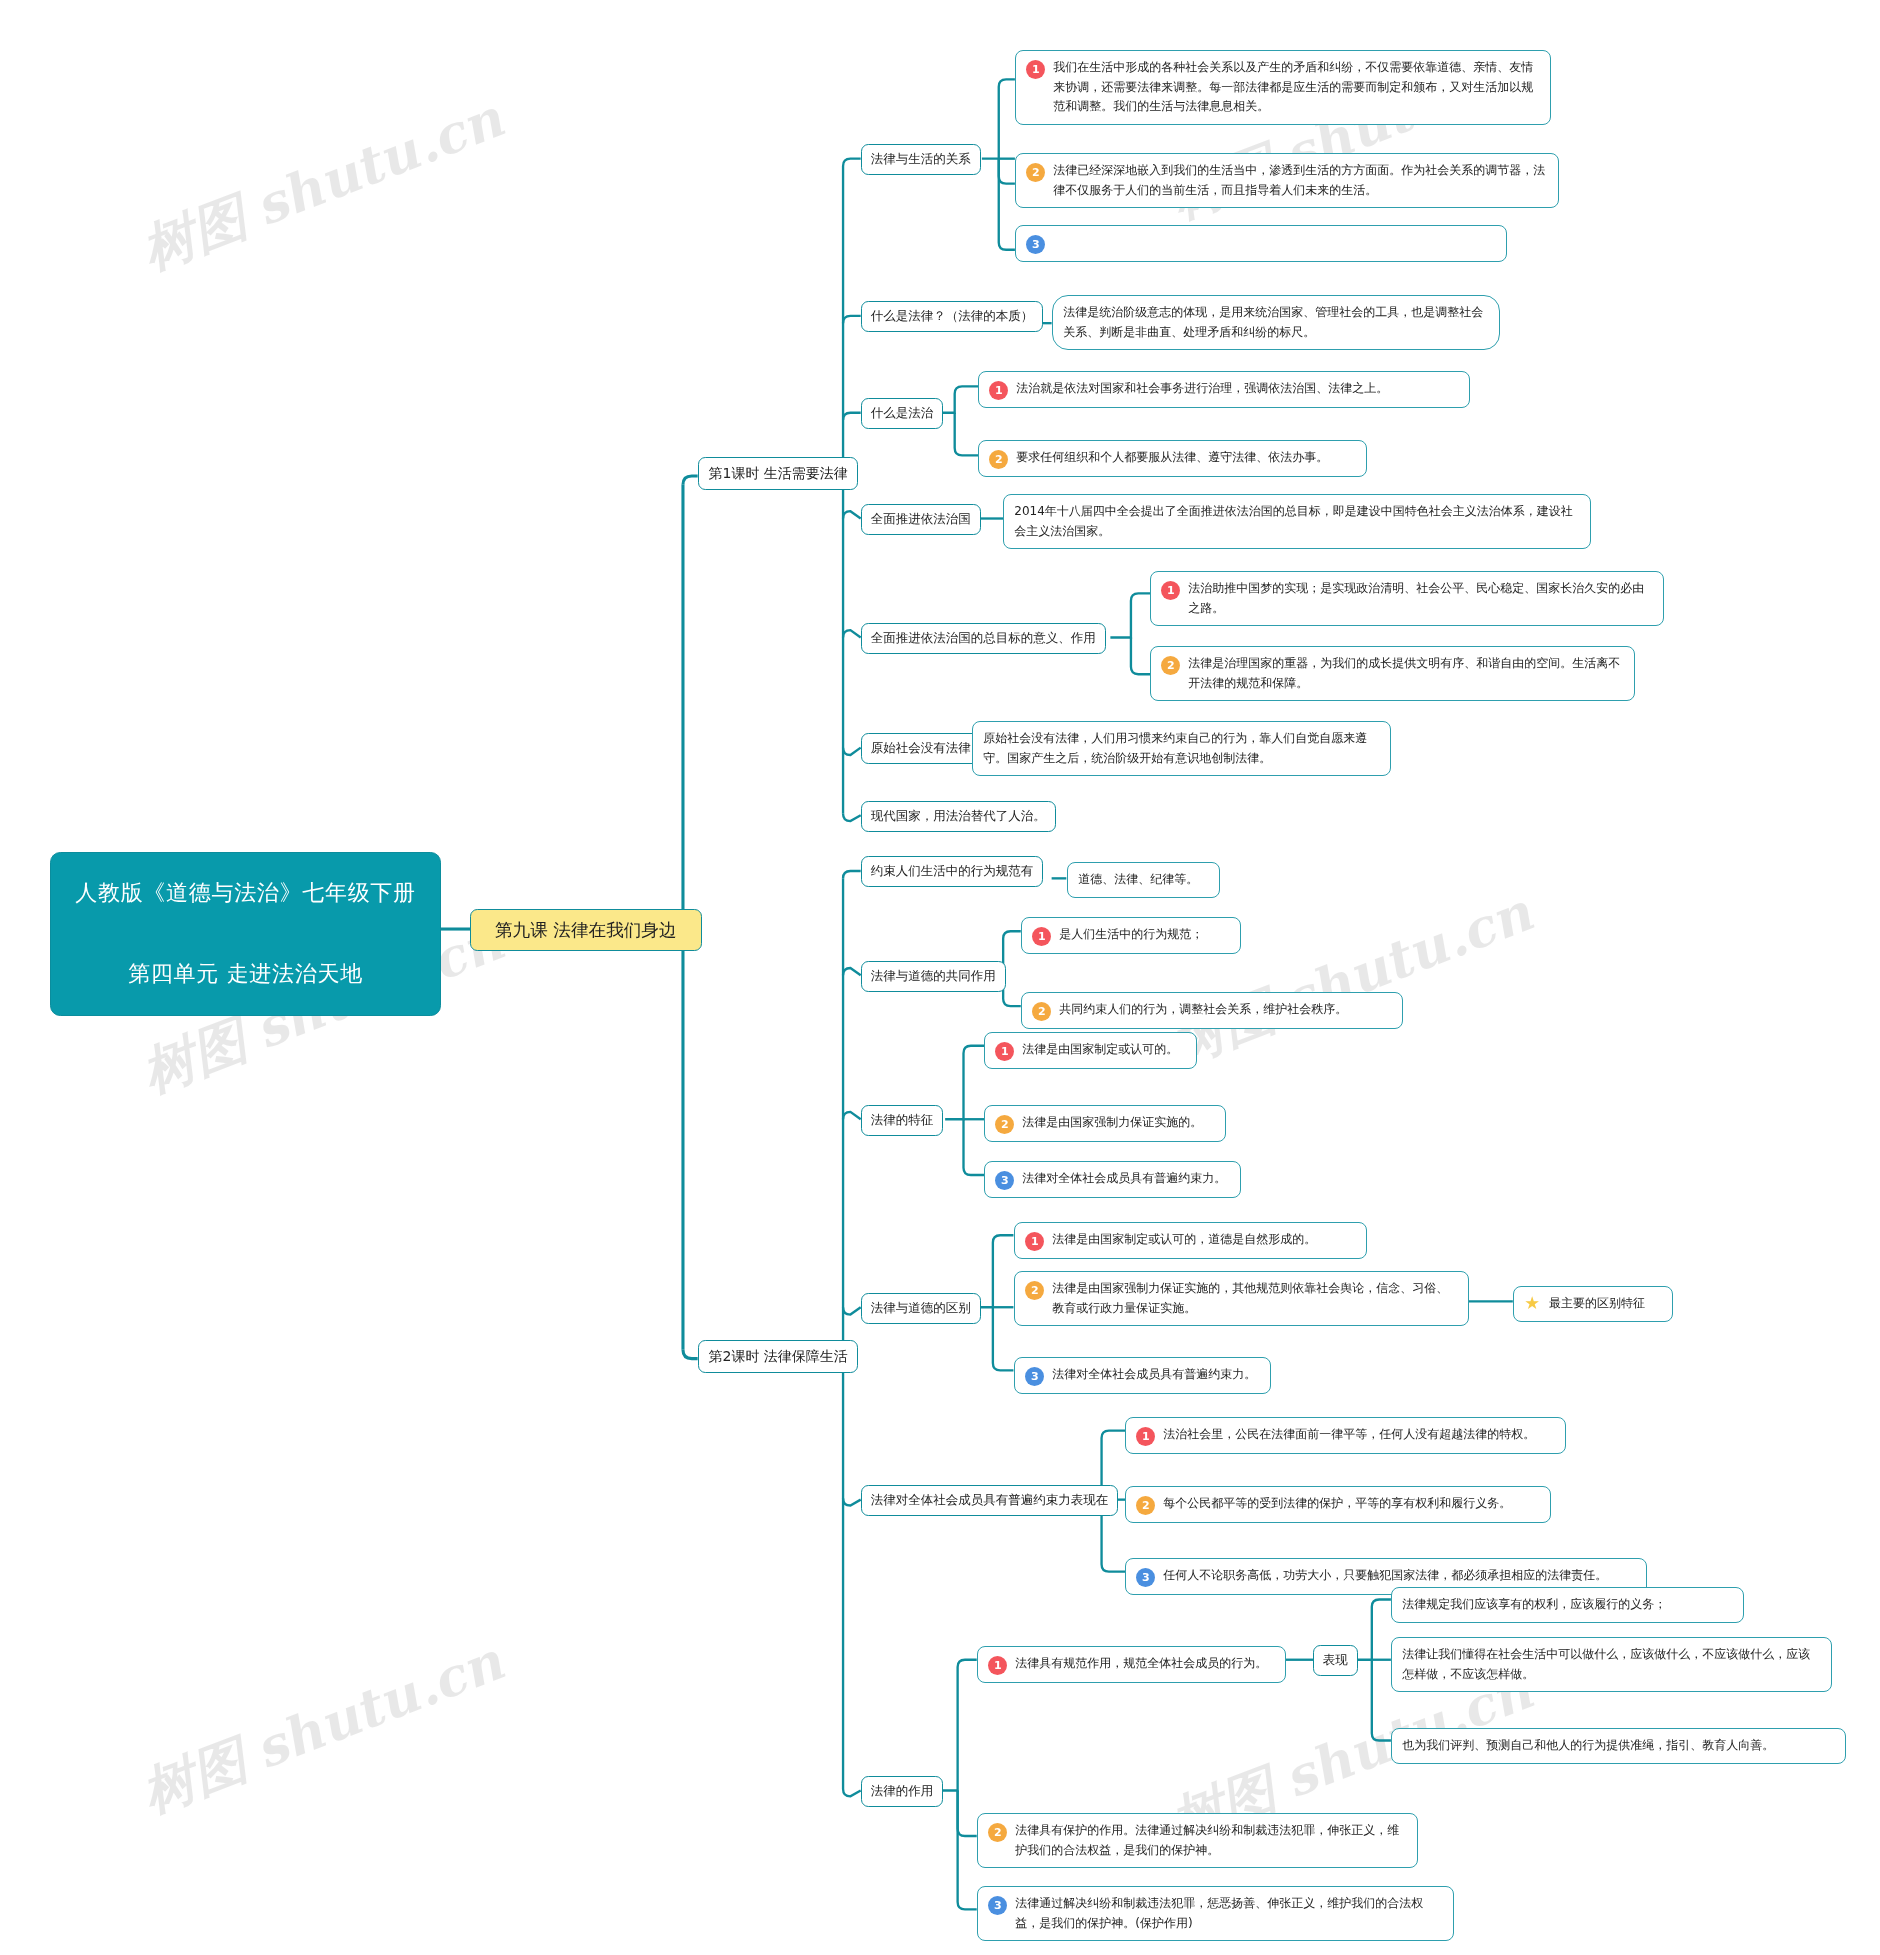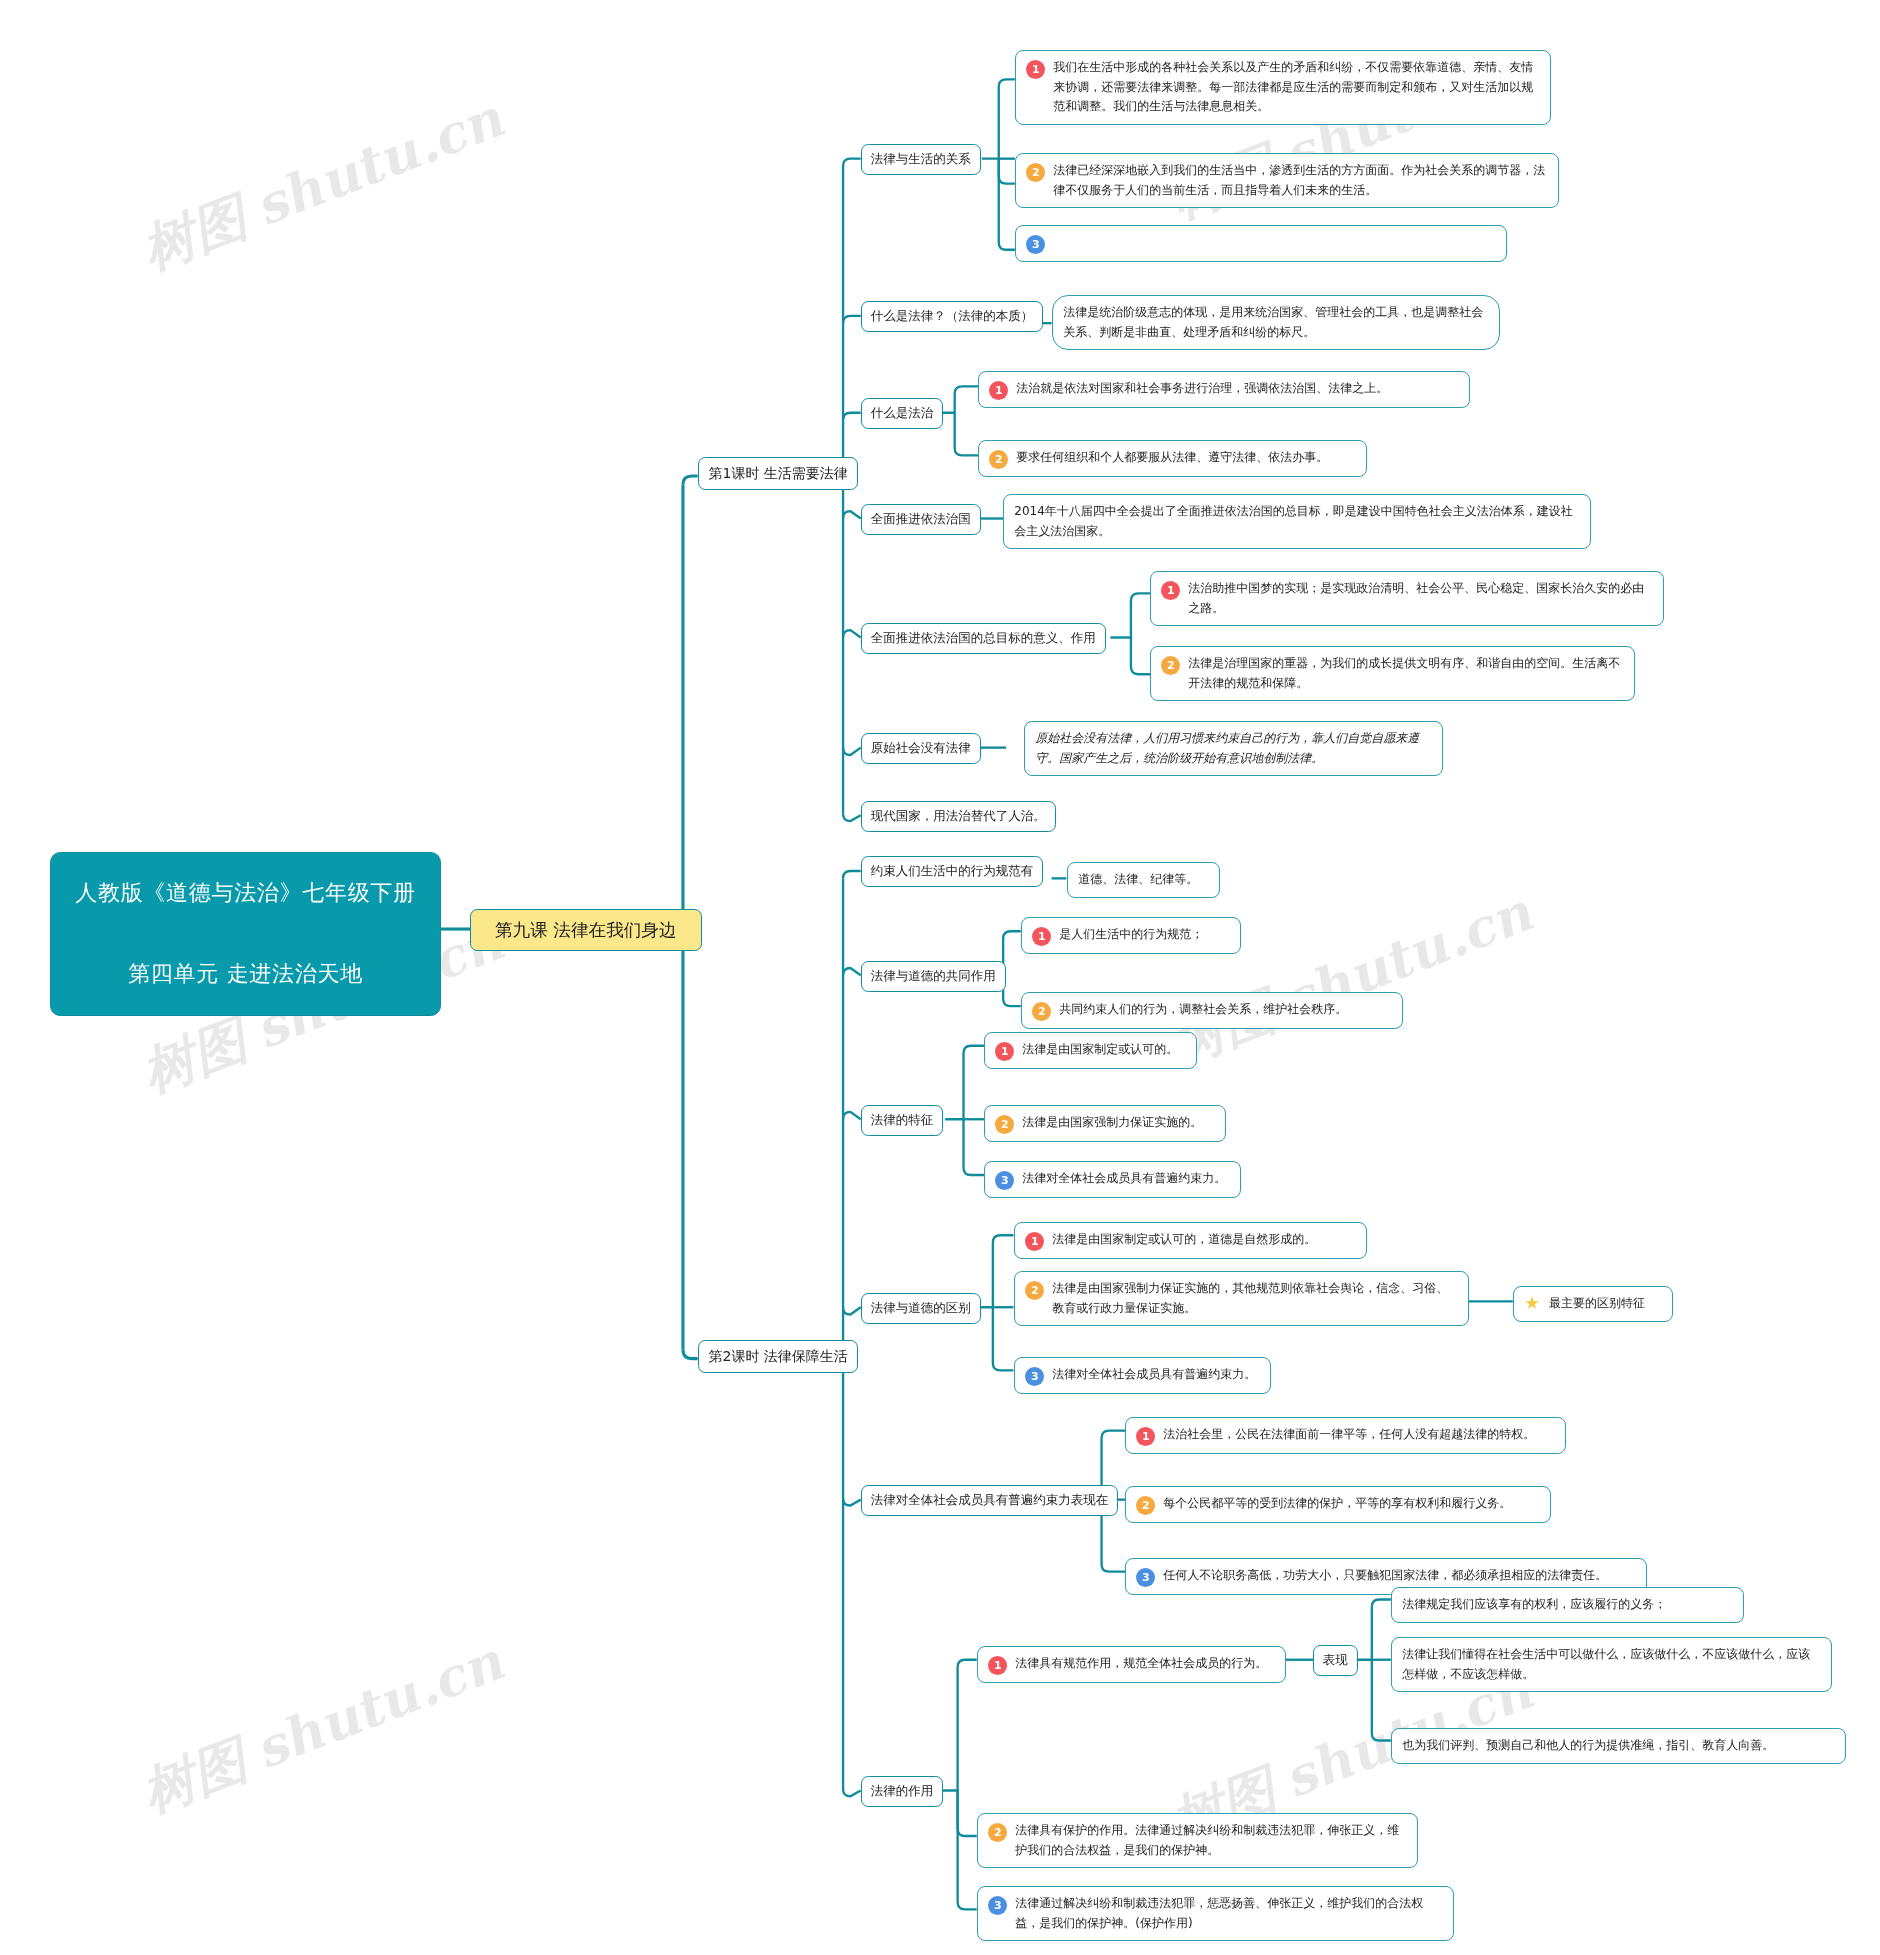--- a/index.html
+++ b/index.html
@@ -226,21 +226,21 @@
 
   <div class="node leaf" style="left:1150px;top:571px;width:514px;">
     <span class="badge b1">1</span>
     <span class="txt">法治助推中国梦的实现；是实现政治清明、社会公平、民心稳定、国家长治久安的必由之路。</span>
   </div>
   <div class="node leaf" style="left:1150px;top:646px;width:485px;">
     <span class="badge b2">2</span>
     <span class="txt">法律是治理国家的重器，为我们的成长提供文明有序、和谐自由的空间。生活离不开法律的规范和保障。</span>
   </div>
 
-  <div class="node leaf" style="left:1024px;top:721px;width:419px;font-style:italic;">
+  <div class="node leaf" style="left:972px;top:721px;width:419px;">
     <span class="txt">原始社会没有法律，人们用习惯来约束自己的行为，靠人们自觉自愿来遵守。国家产生之后，统治阶级开始有意识地创制法律。</span>
   </div>
 
   <div class="node leaf" style="left:1067px;top:862px;width:153px;">
     <span class="txt">道德、法律、纪律等。</span>
   </div>
 
   <div class="node leaf" style="left:1021px;top:917px;width:220px;">
     <span class="badge b1">1</span>
     <span class="txt">是人们生活中的行为规范；</span>

